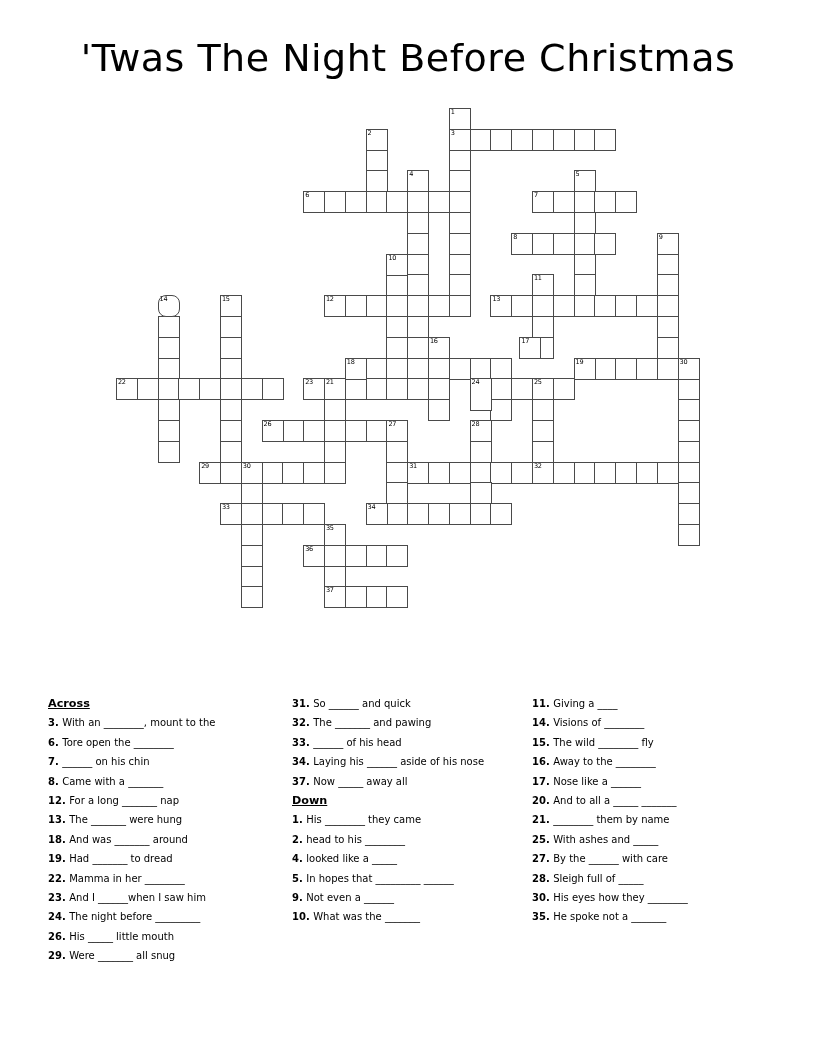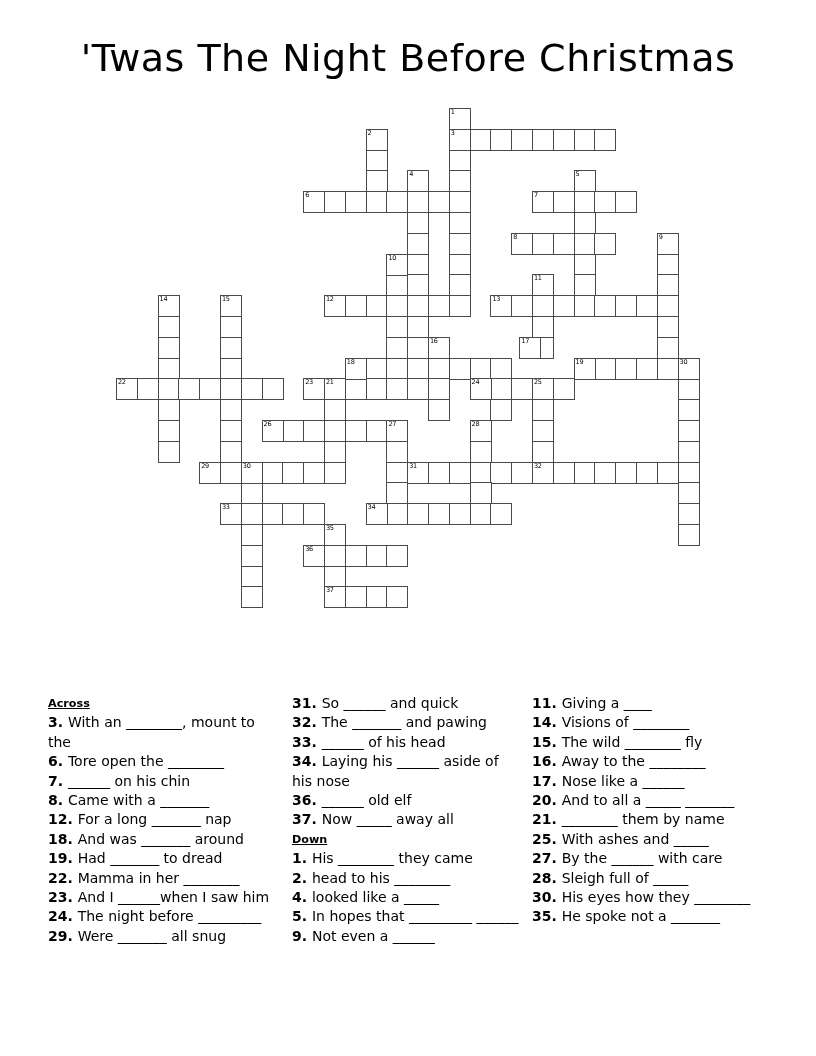--- a/index.html
+++ b/index.html
@@ -81,21 +81,21 @@
 
   .clue-heading {
     font-weight: bold;
     text-decoration: underline;
     font-size: 11.2px;
     line-height: 19.4px;
     margin: 0;
   }
   .clue {
     margin: 0;
-    font-size: 14px;
+    font-size: 10px;
     line-height: 19.4px;
     text-indent: 0;
   }
   .clue .num {
     font-weight: bold;
   }
 </style>
 </head>
 <body>
 
@@ -170,21 +170,21 @@
       <div class="cell" style="left: 573.6px; top: 253.6px; width: 22.1px; height: 22.1px;"></div>
       <div class="cell" style="left: 656.8px; top: 253.6px; width: 22.1px; height: 22.1px;"></div>
       <div class="cell" style="left: 386.4px; top: 274.4px; width: 22.1px; height: 22.1px;"></div>
       <div class="cell" style="left: 407.2px; top: 274.4px; width: 22.1px; height: 22.1px;"></div>
       <div class="cell" style="left: 448.8px; top: 274.4px; width: 22.1px; height: 22.1px;"></div>
       <div class="cell" style="left: 532px; top: 274.4px; width: 22.1px; height: 22.1px; z-index: 5;">
         <span class="cellnum">11</span>
       </div>
       <div class="cell" style="left: 573.6px; top: 274.4px; width: 22.1px; height: 22.1px;"></div>
       <div class="cell" style="left: 656.8px; top: 274.4px; width: 22.1px; height: 22.1px;"></div>
-      <div class="cell" style="left: 157.6px; top: 295.2px; width: 22.1px; height: 22.1px; z-index: 5;">
+      <div class="cell" style="left: 157.6px; top: 295.2px; width: 22.1px; height: 22.1px; z-index: 5; border-radius: 8px;">
         <span class="cellnum">14</span>
       </div>
       <div class="cell" style="left: 220px; top: 295.2px; width: 22.1px; height: 22.1px; z-index: 5;">
         <span class="cellnum">15</span>
       </div>
       <div class="cell" style="left: 324px; top: 295.2px; width: 22.1px; height: 22.1px; z-index: 5;">
         <span class="cellnum">12</span>
       </div>
       <div class="cell" style="left: 344.8px; top: 295.2px; width: 22.1px; height: 22.1px;"></div>
       <div class="cell" style="left: 365.6px; top: 295.2px; width: 22.1px; height: 22.1px;"></div>
@@ -256,21 +256,21 @@
         <span class="cellnum">23</span>
       </div>
       <div class="cell" style="left: 324px; top: 378.4px; width: 22.1px; height: 22.1px; z-index: 5;">
         <span class="cellnum">21</span>
       </div>
       <div class="cell" style="left: 344.8px; top: 378.4px; width: 22.1px; height: 22.1px;"></div>
       <div class="cell" style="left: 365.6px; top: 378.4px; width: 22.1px; height: 22.1px;"></div>
       <div class="cell" style="left: 386.4px; top: 378.4px; width: 22.1px; height: 22.1px;"></div>
       <div class="cell" style="left: 407.2px; top: 378.4px; width: 22.1px; height: 22.1px;"></div>
       <div class="cell" style="left: 428px; top: 378.4px; width: 22.1px; height: 22.1px;"></div>
-      <div class="cell" style="left: 469.6px; top: 378.4px; width: 22.1px; height: 22px; z-index: 5;">
+      <div class="cell" style="left: 469.6px; top: 378.4px; width: 22.1px; height: 33px; z-index: 5;">
         <span class="cellnum">24</span>
       </div>
       <div class="cell" style="left: 490.4px; top: 378.4px; width: 22.1px; height: 22.1px;"></div>
       <div class="cell" style="left: 511.2px; top: 378.4px; width: 22.1px; height: 22.1px;"></div>
       <div class="cell" style="left: 532px; top: 378.4px; width: 22.1px; height: 22.1px; z-index: 5;">
         <span class="cellnum">25</span>
       </div>
       <div class="cell" style="left: 552.8px; top: 378.4px; width: 22.1px; height: 22.1px;"></div>
       <div class="cell" style="left: 677.6px; top: 378.4px; width: 22.1px; height: 22.1px;"></div>
       <div class="cell" style="left: 157.6px; top: 399.2px; width: 22.1px; height: 22.1px;"></div>
@@ -381,40 +381,42 @@
     </div>
 
   <div id="clues">
     <div class="clue-col" id="clue-col-1">
         <div class="clue-heading">Across</div>
         <div class="clue"><span class="num">3. </span><span>With an ________, mount to the</span></div>
         <div class="clue"><span class="num">6. </span><span>Tore open the ________</span></div>
         <div class="clue"><span class="num">7. </span><span>______ on his chin</span></div>
         <div class="clue"><span class="num">8. </span><span>Came with a _______</span></div>
         <div class="clue"><span class="num">12. </span><span>For a long _______ nap</span></div>
+        <div class="clue"><span class="num">13. </span><span>The _______ were hung</span></div>
         <div class="clue"><span class="num">18. </span><span>And was _______ around</span></div>
         <div class="clue"><span class="num">19. </span><span>Had _______ to dread</span></div>
         <div class="clue"><span class="num">22. </span><span>Mamma in her ________</span></div>
         <div class="clue"><span class="num">23. </span><span>And I ______when I saw him</span></div>
         <div class="clue"><span class="num">24. </span><span>The night before _________</span></div>
+        <div class="clue"><span class="num">26. </span><span>His _____ little mouth</span></div>
         <div class="clue"><span class="num">29. </span><span>Were _______ all snug</span></div>
       </div>
     <div class="clue-col" id="clue-col-2">
         <div class="clue"><span class="num">31. </span><span>So ______ and quick</span></div>
         <div class="clue"><span class="num">32. </span><span>The _______ and pawing</span></div>
         <div class="clue"><span class="num">33. </span><span>______ of his head</span></div>
         <div class="clue"><span class="num">34. </span><span>Laying his ______ aside of his nose</span></div>
-        <div class="clue"><span class="num">36. </span><span>______ old elf</span></div>
         <div class="clue"><span class="num">37. </span><span>Now _____ away all</span></div>
         <div class="clue-heading">Down</div>
         <div class="clue"><span class="num">1. </span><span>His ________ they came</span></div>
         <div class="clue"><span class="num">2. </span><span>head to his ________</span></div>
         <div class="clue"><span class="num">4. </span><span>looked like a _____</span></div>
         <div class="clue"><span class="num">5. </span><span>In hopes that _________ ______</span></div>
         <div class="clue"><span class="num">9. </span><span>Not even a ______</span></div>
+        <div class="clue"><span class="num">10. </span><span>What was the _______</span></div>
       </div>
     <div class="clue-col" id="clue-col-3">
         <div class="clue"><span class="num">11. </span><span>Giving a ____</span></div>
         <div class="clue"><span class="num">14. </span><span>Visions of ________</span></div>
         <div class="clue"><span class="num">15. </span><span>The wild ________ fly</span></div>
         <div class="clue"><span class="num">16. </span><span>Away to the ________</span></div>
         <div class="clue"><span class="num">17. </span><span>Nose like a ______</span></div>
         <div class="clue"><span class="num">20. </span><span>And to all a _____ _______</span></div>
         <div class="clue"><span class="num">21. </span><span>________ them by name</span></div>
         <div class="clue"><span class="num">25. </span><span>With ashes and _____</span></div>

